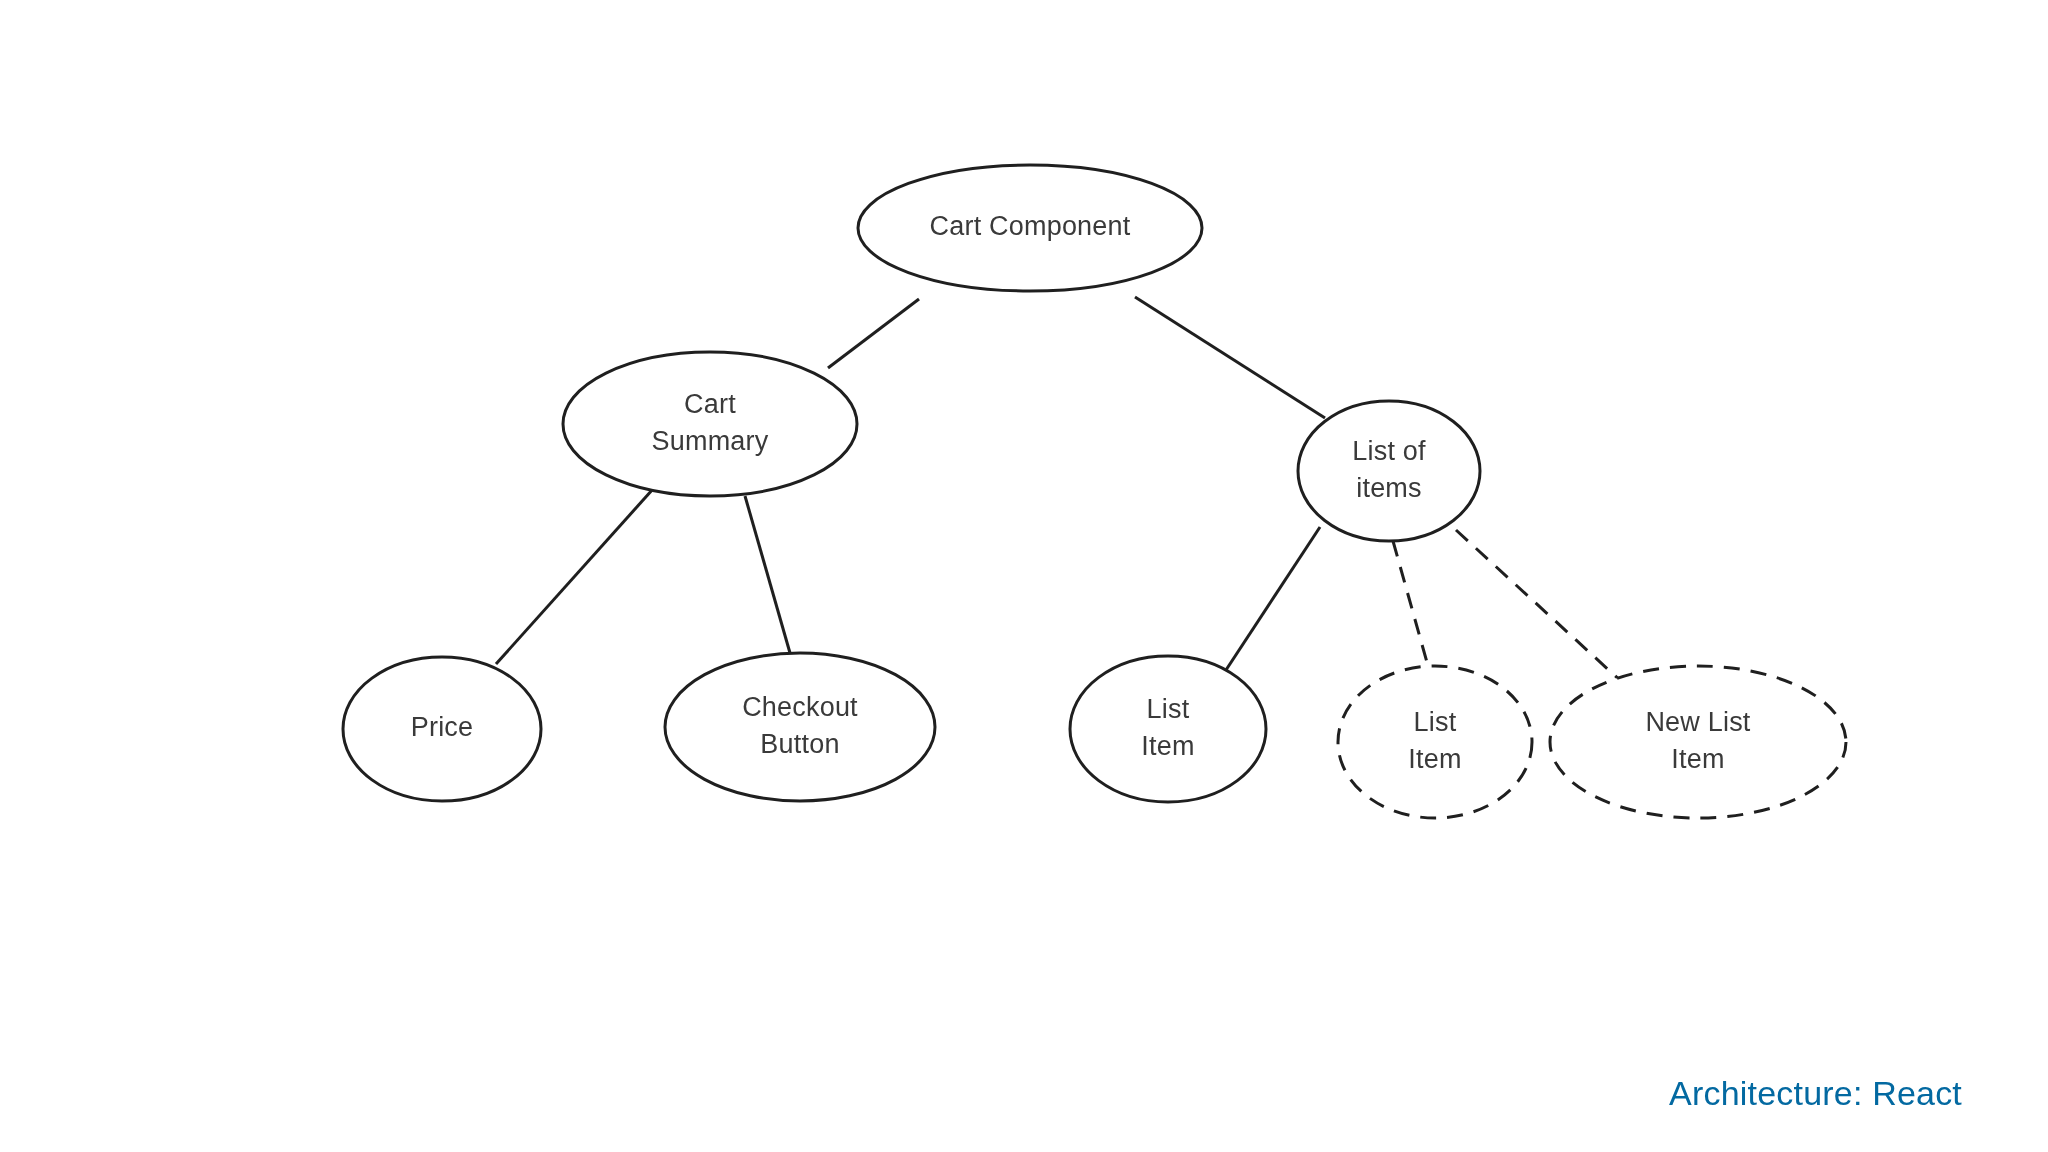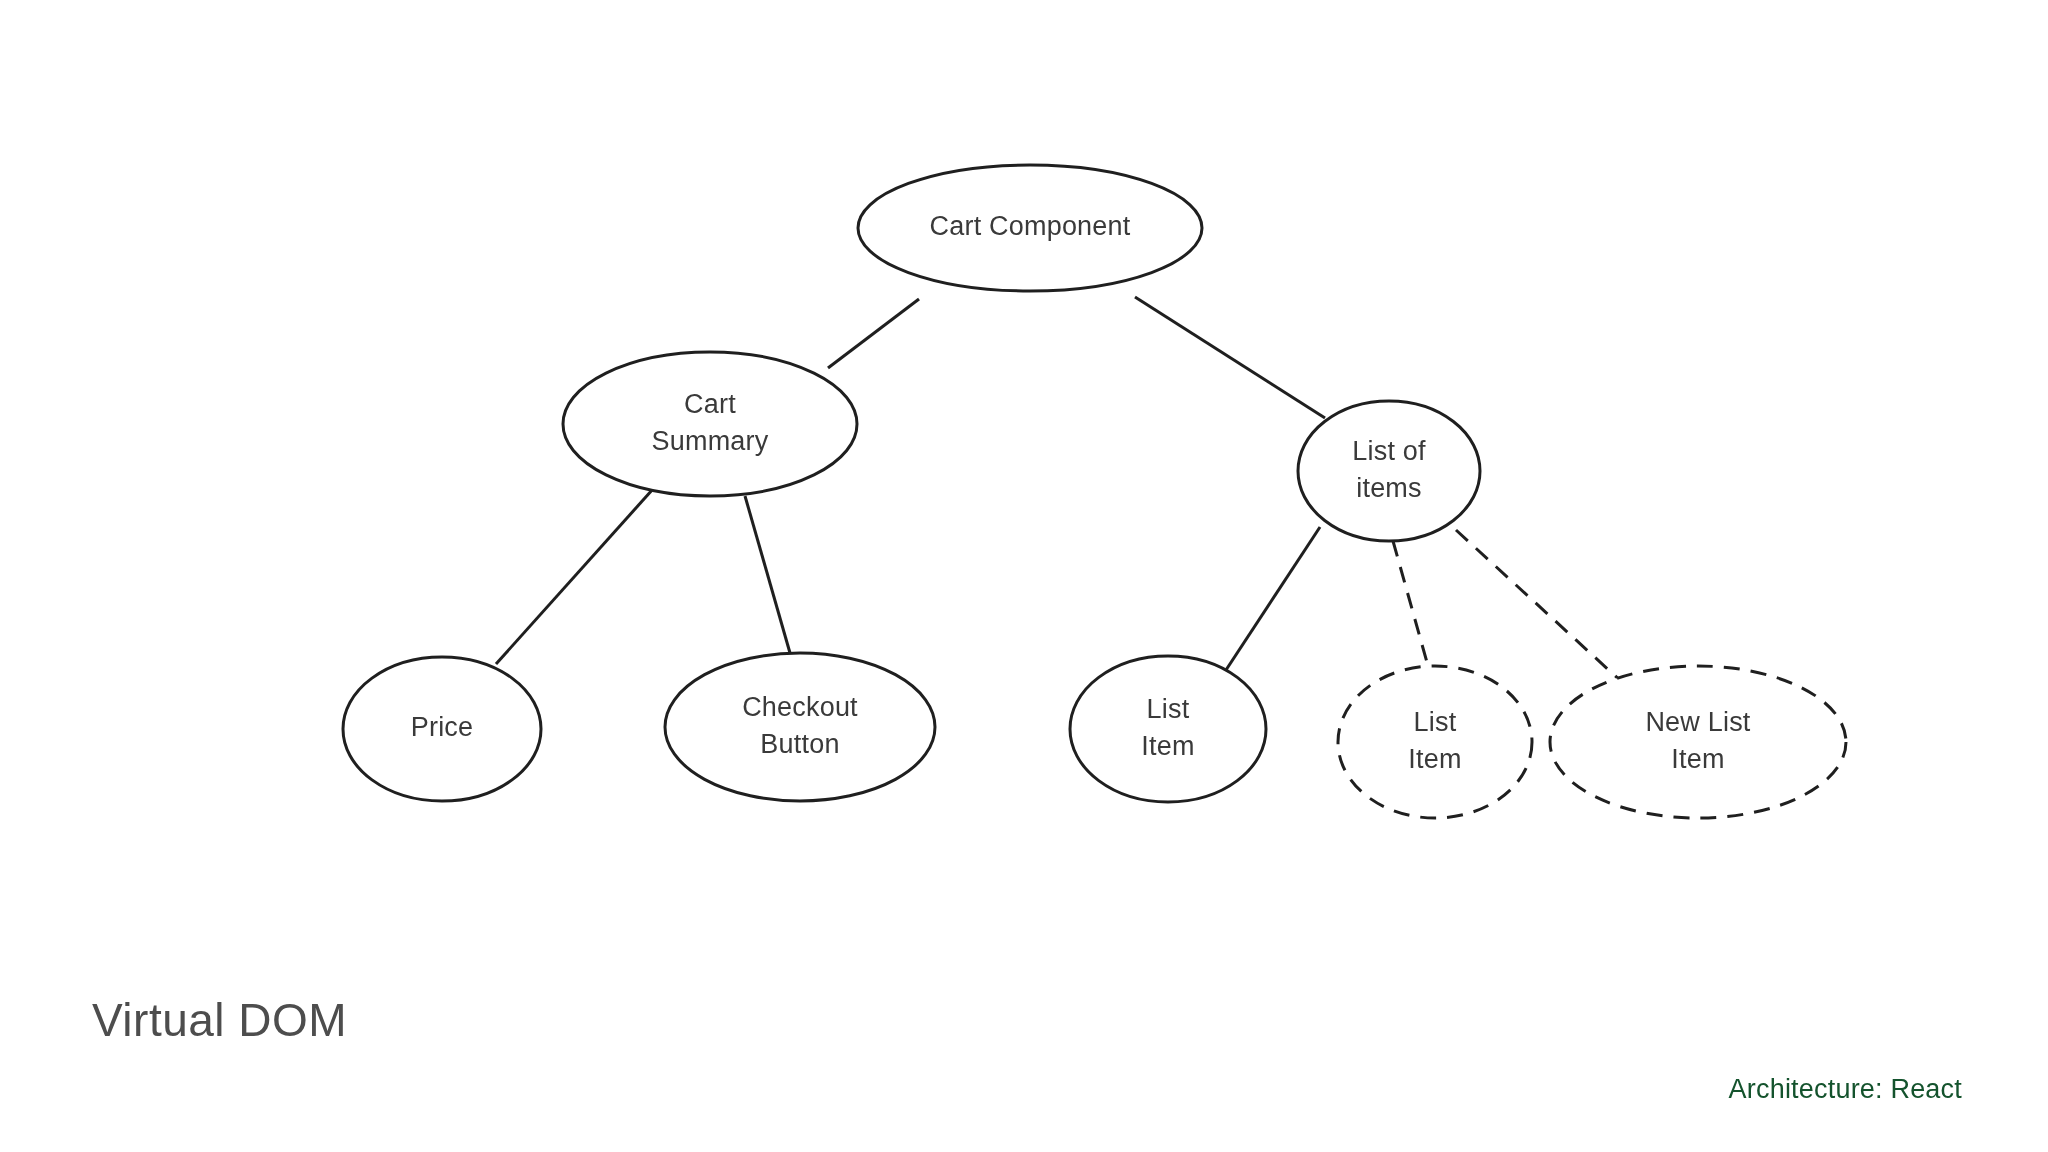--- a/index.html
+++ b/index.html
@@ -61,23 +61,23 @@
     font-size: 46px;
     font-weight: 400;
     color: #4d4d4d;
     letter-spacing: 0.5px;
     white-space: nowrap;
   }
   .slide-caption {
     position: absolute;
     right: 86px;
     top: 1074px;
-    font-size: 27px;
+    font-size: 34px;
     font-weight: 400;
-    color: #14532d;
+    color: #0369a1;
     letter-spacing: 0.2px;
     white-space: nowrap;
   }
 </style>
 </head>
 <body>
 
 <div id="slide">
 
   <svg id="diagram-svg" viewBox="0 0 2048 1152" xmlns="http://www.w3.org/2000/svg">
@@ -125,16 +125,15 @@
           <text x="1435" y="760.5" class="node-label" fill="#3a3a3a">Item</text>
         </g>
         <g>
           <ellipse cx="1698" cy="742" rx="148" ry="76" class="node-ellipse dashed" stroke="#1f1f1f"></ellipse>
           <text x="1698" y="723.5" class="node-label" fill="#3a3a3a">New List</text>
           <text x="1698" y="760.5" class="node-label" fill="#3a3a3a">Item</text>
         </g>
       </g>
   </svg>
 
-  <div class="slide-title">Virtual DOM</div>
   <div class="slide-caption">Architecture: React</div>
 
 </div>
 
 </body></html>

